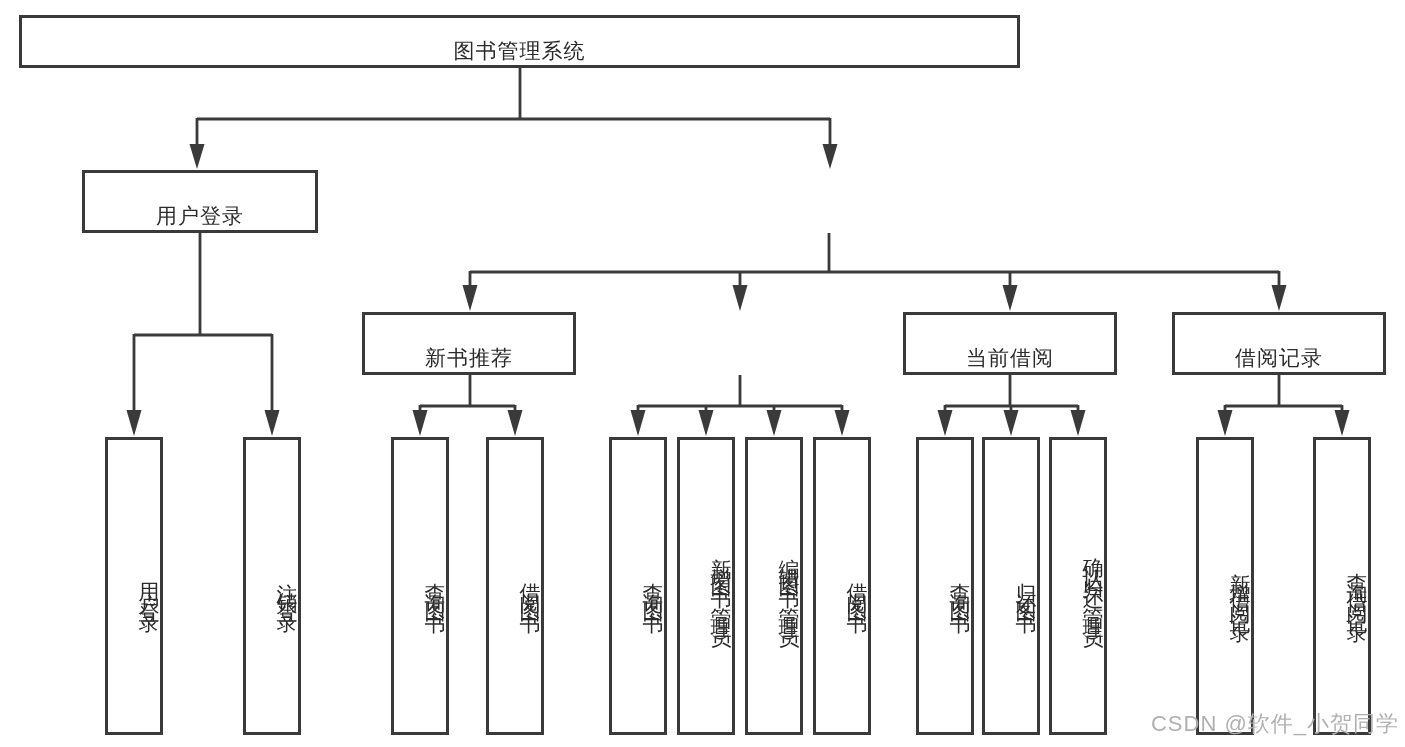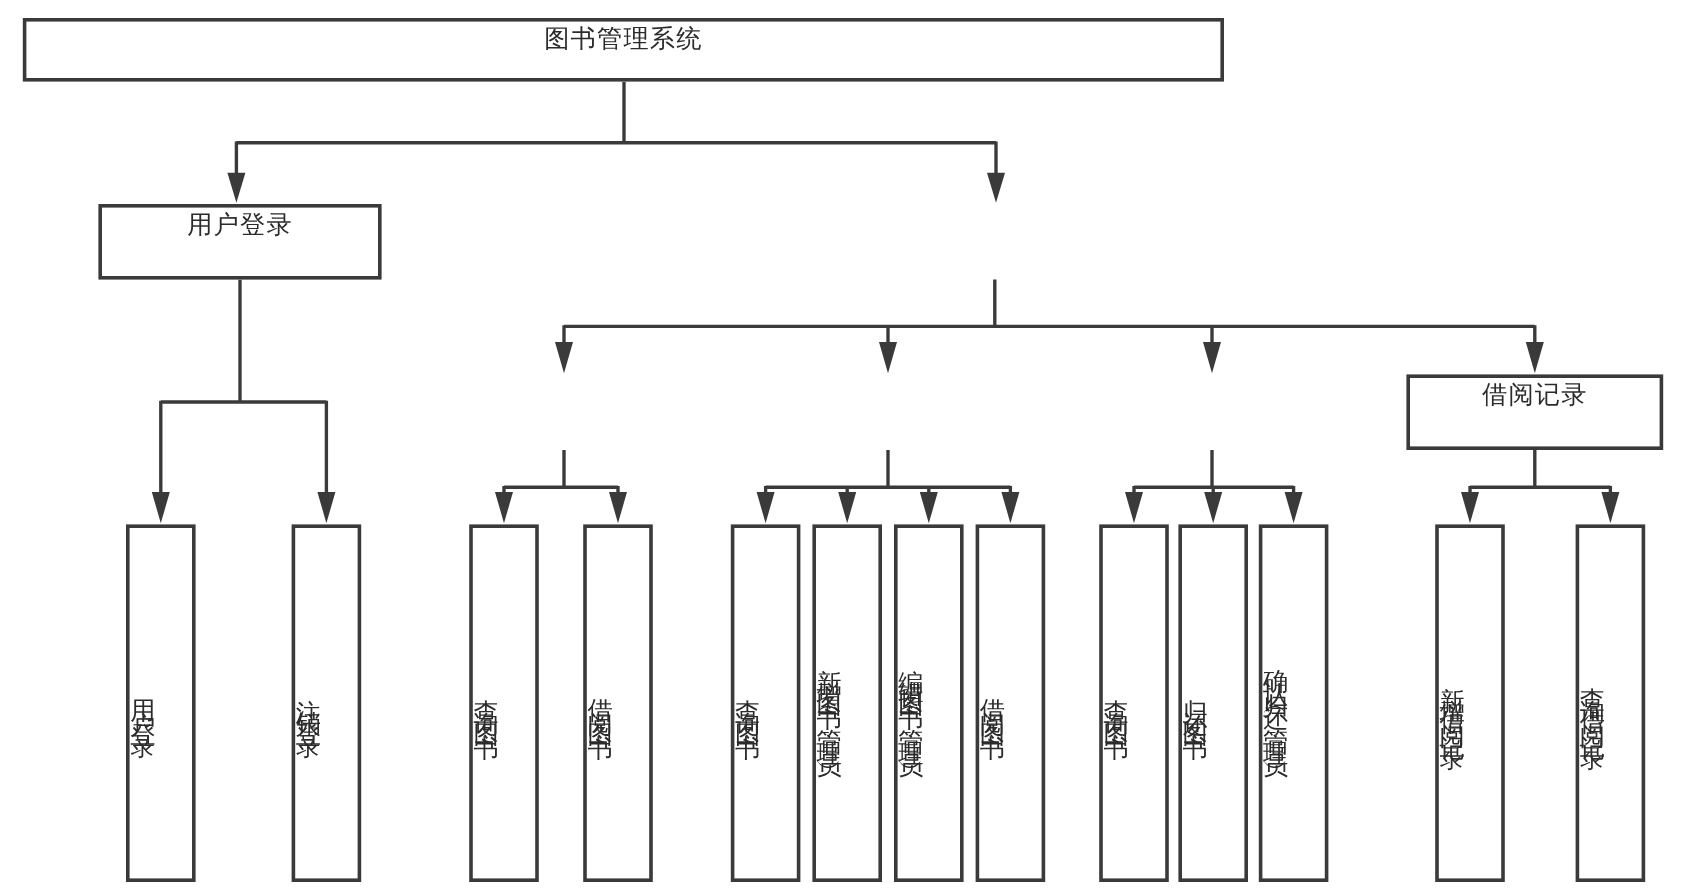--- a/index.html
+++ b/index.html
@@ -18,21 +18,21 @@
   }
   .connectors{position:absolute;left:0;top:0;width:1405px;height:747px;}
   .connectors path{stroke:var(--line);stroke-width:2.8;fill:none;}
   .connectors polygon{fill:var(--line);stroke:none;}
   .node{
     position:absolute;
     box-sizing:border-box;
     border:3px solid var(--line);
     background:#fff;
     display:flex;
-    align-items:flex-start;
+    align-items:flex-end;
     justify-content:center;
     color:var(--text);
   }
   .node.h{font-size:21px;letter-spacing:1px;}
   .node.v{
     writing-mode:vertical-lr;
     text-orientation:mixed;
     font-size:21px;
     letter-spacing:10px;
     line-height:1;
@@ -95,20 +95,26 @@
   </svg>
 
   <div class="node h" style="left:19px;top:15px;width:1001px;height:53px">
     <span>图书管理系统</span>
   </div>
 
   <div class="node h" style="left:82px;top:170px;width:236px;height:63px">
     <span>用户登录</span>
   </div>
 
+  <div class="node h" style="left:362px;top:312px;width:214px;height:63px">
+    <span>新书推荐</span>
+  </div>
+  <div class="node h" style="left:903px;top:312px;width:214px;height:63px">
+    <span>当前借阅</span>
+  </div>
   <div class="node h" style="left:1172px;top:312px;width:214px;height:63px">
     <span>借阅记录</span>
   </div>
 
   <div class="node v" style="left:105px;top:437px;width:58px;height:298px">
     <span>用户登录</span>
   </div>
   <div class="node v" style="left:243px;top:437px;width:58px;height:298px">
     <span>注销登录</span>
   </div>
@@ -143,14 +149,15 @@
     <span>确认归还（管理员）</span>
   </div>
 
   <div class="node v" style="left:1196px;top:437px;width:58px;height:298px">
     <span>新增借阅记录</span>
   </div>
   <div class="node v" style="left:1313px;top:437px;width:58px;height:298px">
     <span>查询借阅记录</span>
   </div>
 
+  <div class="watermark">CSDN @软件_小贺同学</div>
 
 </div>
 
 </body></html>

